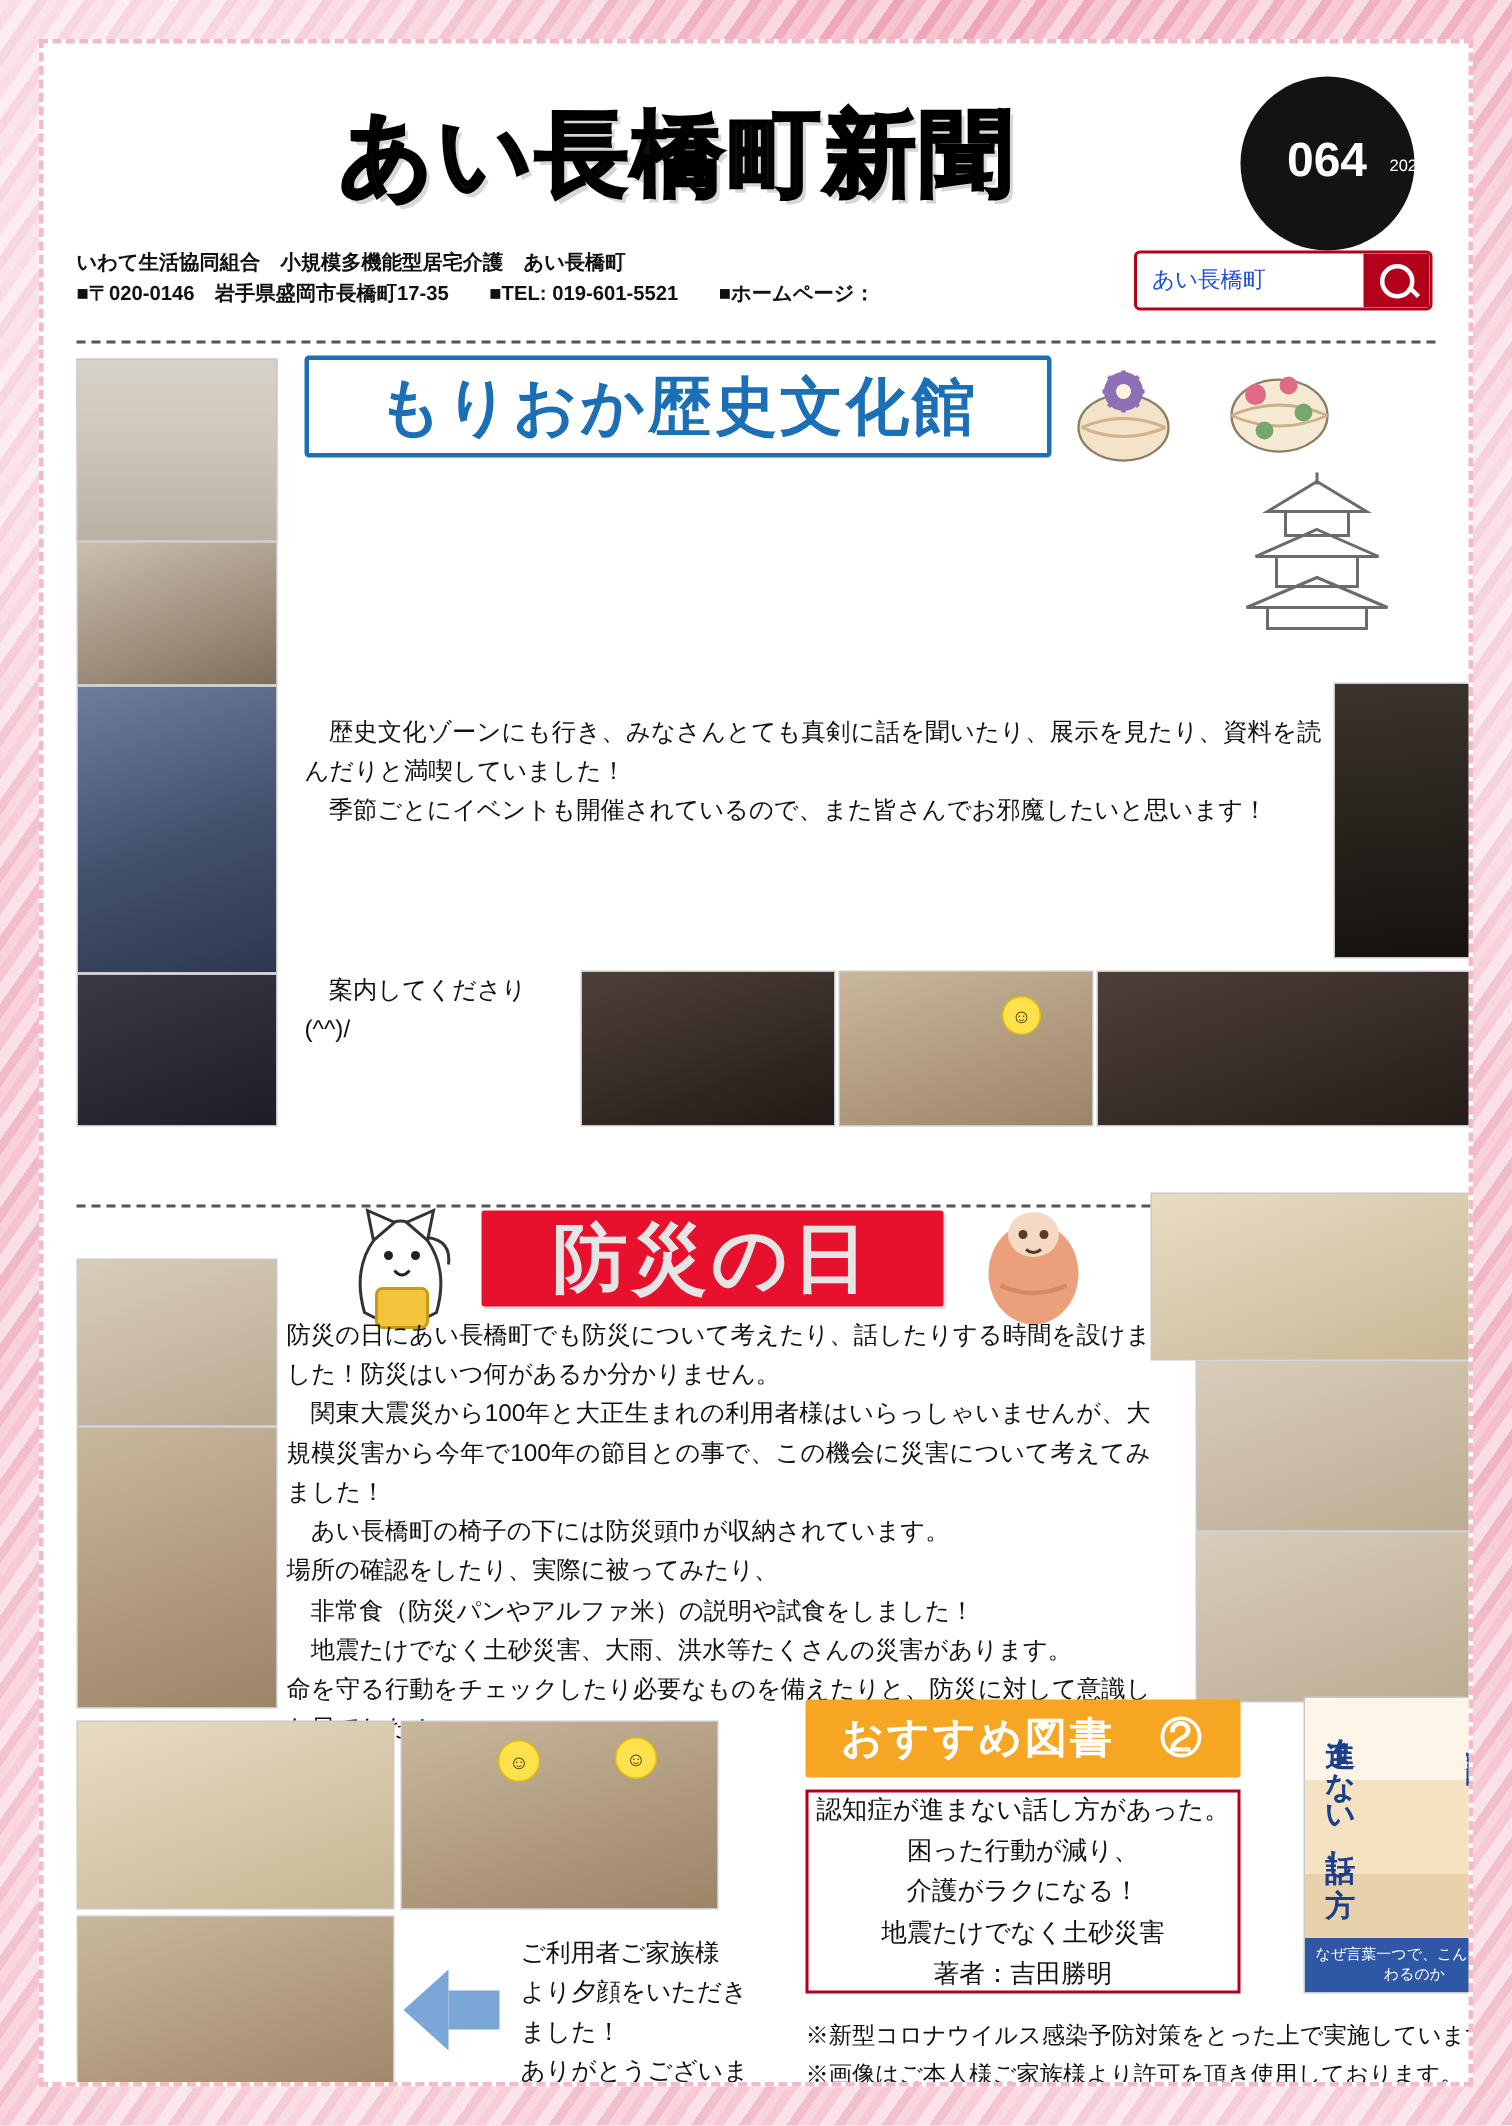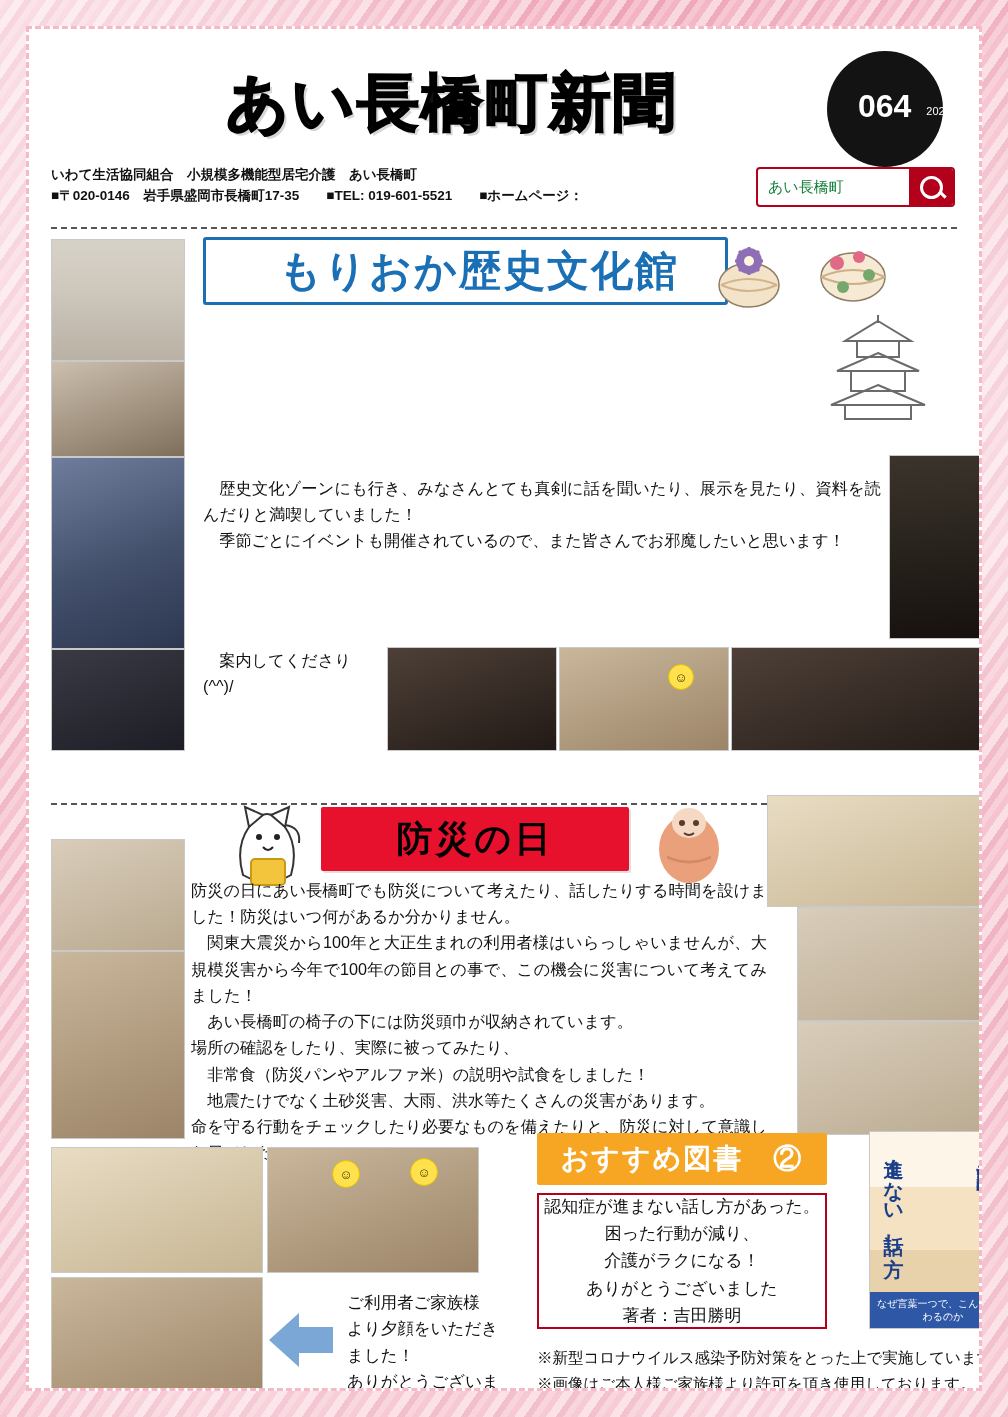--- a/index.html
+++ b/index.html
@@ -105,21 +105,21 @@
     align-items: stretch;
     overflow: hidden;
     background: #fff;
   }
   .search-box .q {
     flex: 1;
     display: flex;
     align-items: center;
     padding-left: 10px;
     font-size: 15px;
-    color: #15803d;
+    color: #1d4ed8;
   }
   .search-box .btn {
     width: 44px;
     background: #b3001b;
     display: flex;
     align-items: center;
     justify-content: center;
   }
   .mag {
     width: 17px; height: 17px;
@@ -168,21 +168,20 @@
   
   .section1 { position: relative; height: 560px; }
   .title-box {
     position: absolute;
     border: 3px solid #1b6fb5;
     background: #ffffff;
     border-radius: 3px;
     display: flex;
     align-items: center;
     justify-content: center;
-    padding-left: 27px;
   }
   .title-box .t {
     font-family: "DejaVu Sans", sans-serif;
     font-weight: bold;
     font-size: 42px;
     color: #1b6fb5;
     letter-spacing: 2px;
   }
   .body-text {
     position: absolute;
@@ -204,22 +203,22 @@
     background: #e8112d;
     border-radius: 2px;
     display: flex;
     align-items: center;
     justify-content: center;
     box-shadow: 2px 2px 0 rgba(0,0,0,.12);
   }
   .red-title .t {
     font-family: "DejaVu Sans", sans-serif;
     font-weight: bold;
-    font-size: 36px;
-    color: #000000;
+    font-size: 50px;
+    color: #e5e5e5;
     letter-spacing: 3px;
   }
 
   
   .section3 { position: relative; height: 300px; }
   .orange-title {
     position: absolute;
     background: #f6a623;
     border-radius: 2px;
     display: flex;
@@ -452,21 +451,21 @@
       </div>
 
       <div class="orange-title" style="left:486px; top:-8px; width:290px; height:52px;">
         <span class="t">おすすめ図書　②</span>
       </div>
 
       <div class="book-quote" style="left:486px; top:52px; width:290px; height:136px;">
         <div>認知症が進まない話し方があった。</div>
         <div>困った行動が減り、</div>
         <div>介護がラクになる！</div>
-        <div>ありがとうございました</div>
+        <div>地震たけでなく土砂災害</div>
         <div>著者：吉田勝明</div>
       </div>
 
       <div class="arrow-wrap" style="left:218px; top:172px;">
         <span class="arrow-head"></span>
           <span class="arrow-tail"></span>
       </div>
 
       <div class="arrow-note" style="left:296px; top:148px; width:190px;">
         <div>ご利用者ご家族様</div>

